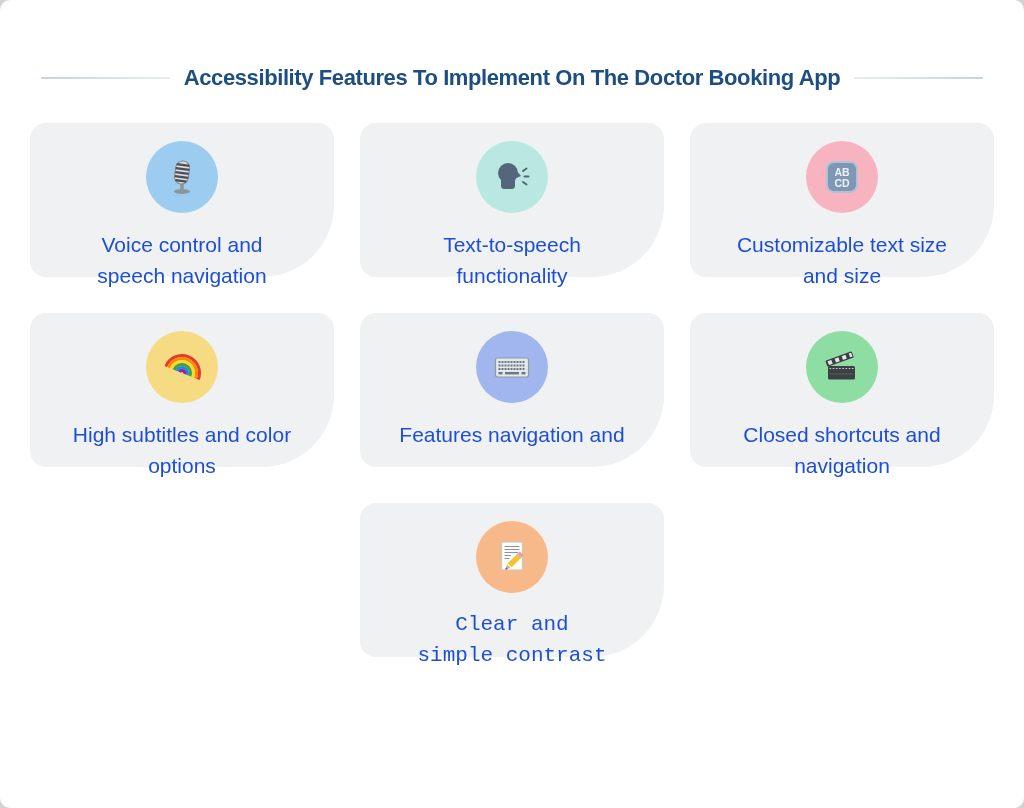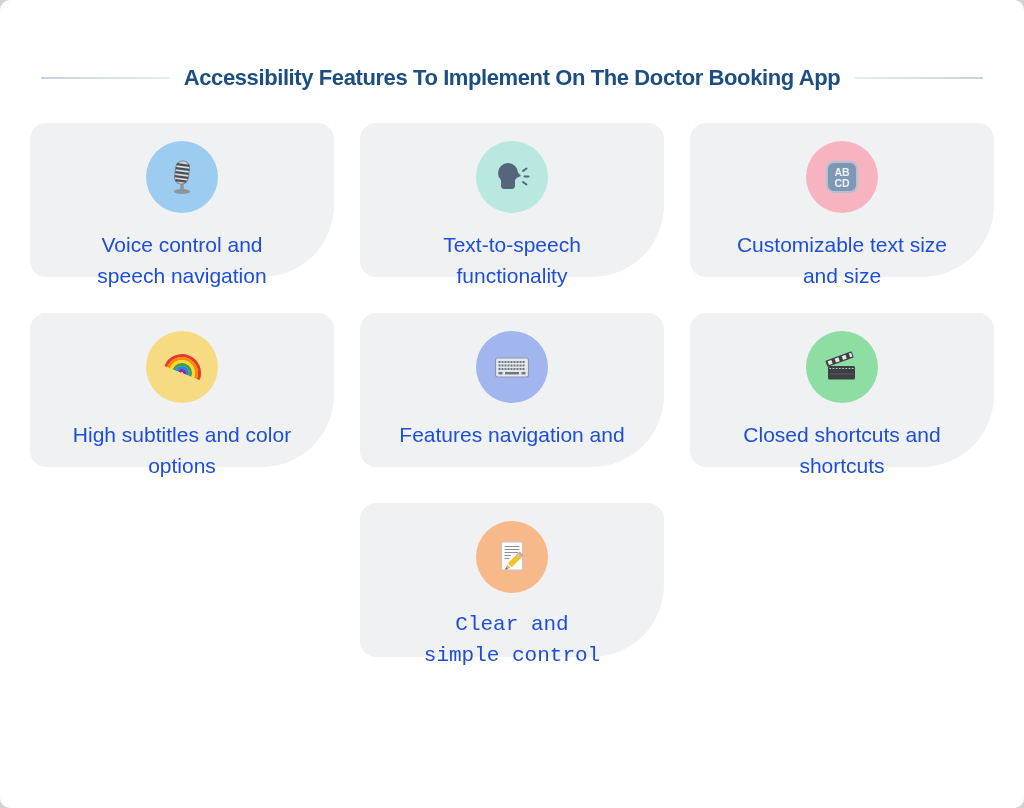--- a/index.html
+++ b/index.html
@@ -197,21 +197,21 @@
               <line x1="7" y1="15.7" x2="32" y2="15.7" stroke="#e6e6e6" stroke-width="4" stroke-dasharray="4,3.5"></line>
             </g>
             <rect x="6" y="19" width="27" height="13.5" rx="1.5" fill="#3c4043"></rect>
             <line x1="7.5" y1="21.5" x2="31.5" y2="21.5" stroke="#cfcfcf" stroke-width="1" stroke-dasharray="1.6,1.6"></line>
             <line x1="7.5" y1="27" x2="31.5" y2="27" stroke="#5a5e63" stroke-width="1"></line>
           </svg>
         </span>
       </div>
       <div class="label">
         <span>Closed shortcuts and</span>
-        <span>shortcuts</span>
+        <span>navigation</span>
       </div>
     </div>
 
     <div class="card center-col">
       <div class="circle" style="background: rgb(248, 185, 138);">
         <span>
           <svg width="40" height="40" viewBox="0 0 40 40">
             <rect x="9.5" y="5" width="21" height="28" rx="1.5" fill="#fbfbf8" stroke="#c6c6c0" stroke-width="1"></rect>
             <g stroke="#8a93a6" stroke-width="1">
               <line x1="12.5" y1="9.5" x2="27.5" y2="9.5"></line>
@@ -223,18 +223,18 @@
             <line x1="27.6" y1="18.4" x2="29.6" y2="16.4" stroke="#ef9a9a" stroke-width="5.5"></line>
             <line x1="26.4" y1="19.6" x2="27.8" y2="18.2" stroke="#b0bec5" stroke-width="5.5"></line>
             <line x1="17.8" y1="28.2" x2="26.8" y2="19.2" stroke="#f4c430" stroke-width="5.5"></line>
             <polygon points="13.3,32.7 18.6,30.9 15.1,27.4" fill="#d8b07a"></polygon>
             <polygon points="13.3,32.7 15.7,31.9 14.1,30.3" fill="#55565a"></polygon>
           </svg>
         </span>
       </div>
       <div class="label">
         <span>Clear and</span>
-        <span>simple control</span>
+        <span>simple contrast</span>
       </div>
     </div>
 
   </div>
 </div>
 
 </body></html>

